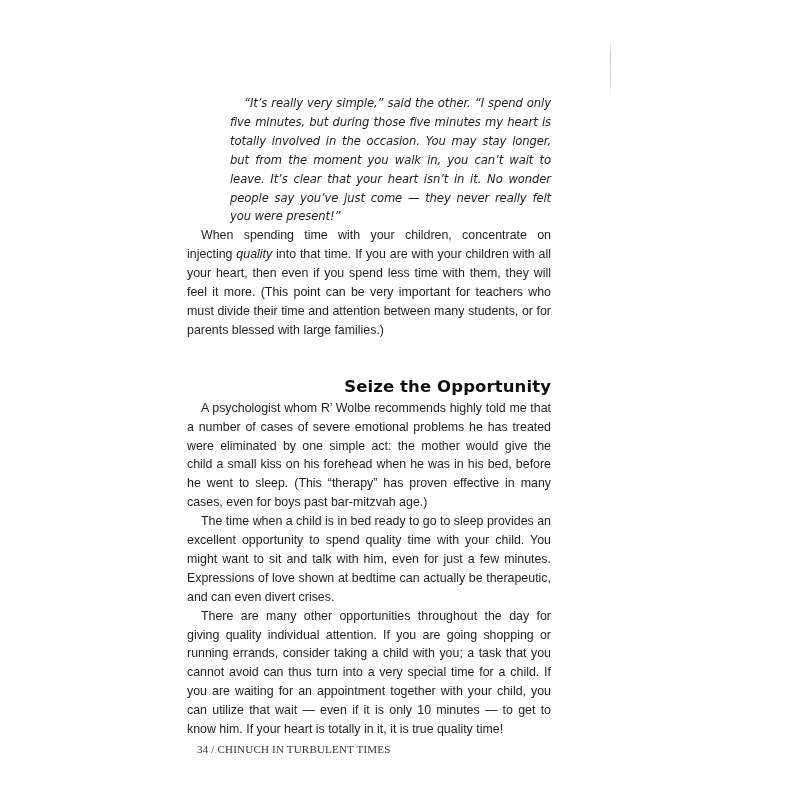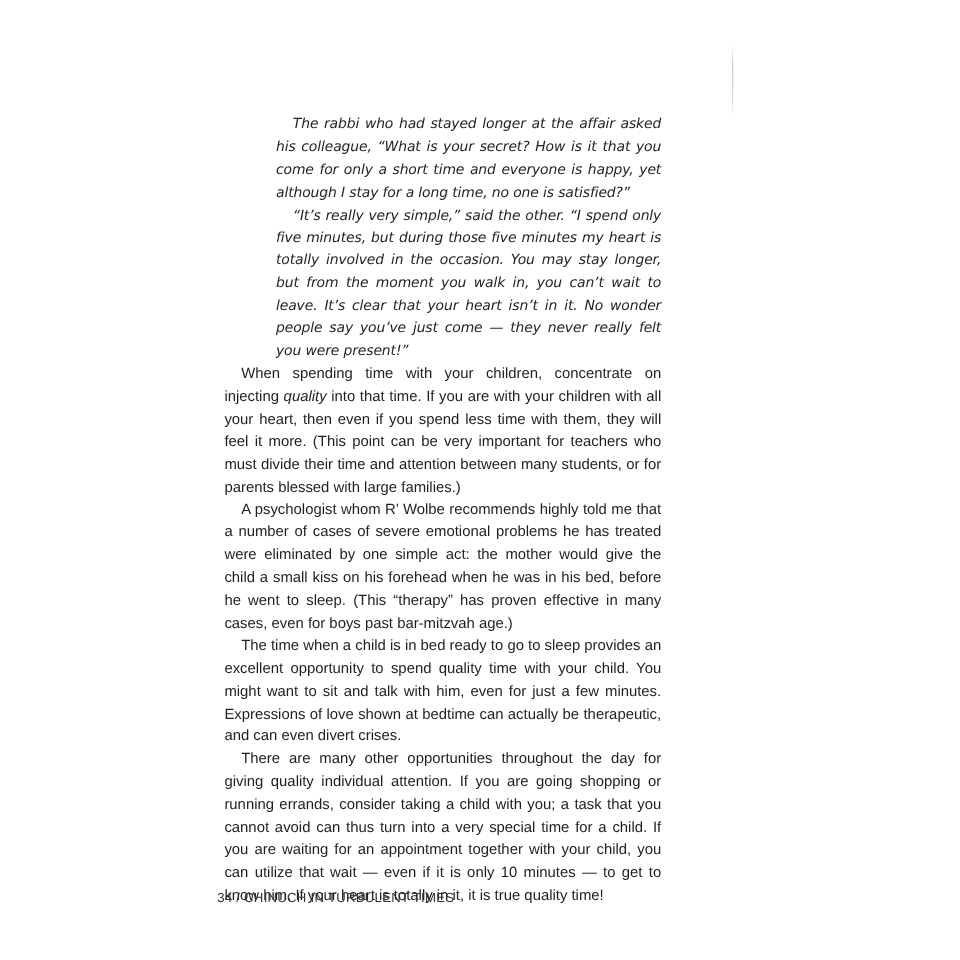--- a/index.html
+++ b/index.html
@@ -36,40 +36,40 @@
     .heading {
       font-family: "DejaVu Sans", sans-serif;
       font-weight: bold;
       font-size: 16.5px;
       text-align: right;
       margin: 38px 0 2px 0;
       color: #111;
       letter-spacing: 0.1px;
     }
     .footer {
-      position: absolute; left: 181px; top: 743px;
-      font-family: Liberation Sans, sans-serif;
+      position: absolute; left: 197px; top: 743px;
+      font-family: Liberation Serif, serif;
       font-size: 11px; color: #333; letter-spacing: 0.2px;
     }
     em { font-style: italic; }
   </style>
 </head>
 <body>
 
 <div class="fold"></div>
 
 <div class="page">
   <div class="quote">
-    <p>The rabbi who had stayed longer at the affair asked his colleague, “What is your secret? How is it that you come for only a short time and everyone is happy, yet although I stay for a long time, no one is satisfied?”</p>
     <p>“It’s really very simple,” said the other. “I spend only five minutes, but during those five minutes my heart is totally involved in the occasion. You may stay longer, but from the moment you walk in, you can’t wait to leave. It’s clear that your heart isn’t in it. No wonder people say you’ve just come — they never really felt you were present!”</p>
   </div>
 
   <div class="body">
     <p class="para1"><span>When spending time with your children, concentrate on injecting </span><em>quality</em><span> into that time. If you are with your children with all your heart, then even if you spend less time with them, they will feel it more. (This point can be very important for teachers who must divide their time and attention between many students, or for parents blessed with large families.)</span></p>
 
+    <div class="heading">Seize the Opportunity</div>
 
     <p>A psychologist whom R’ Wolbe recommends highly told me that a number of cases of severe emotional problems he has treated were eliminated by one simple act: the mother would give the child a small kiss on his forehead when he was in his bed, before he went to sleep. (This “therapy” has proven effective in many cases, even for boys past bar-mitzvah age.)</p>
     <p>The time when a child is in bed ready to go to sleep provides an excellent opportunity to spend quality time with your child. You might want to sit and talk with him, even for just a few minutes. Expressions of love shown at bedtime can actually be therapeutic, and can even divert crises.</p>
     <p>There are many other opportunities throughout the day for giving quality individual attention. If you are going shopping or running errands, consider taking a child with you; a task that you cannot avoid can thus turn into a very special time for a child. If you are waiting for an appointment together with your child, you can utilize that wait — even if it is only 10 minutes — to get to know him. If your heart is totally in it, it is true quality time!</p>
   </div>
 </div>
 
 <div class="footer">34 / CHINUCH IN TURBULENT TIMES</div>
 
 </body></html>

